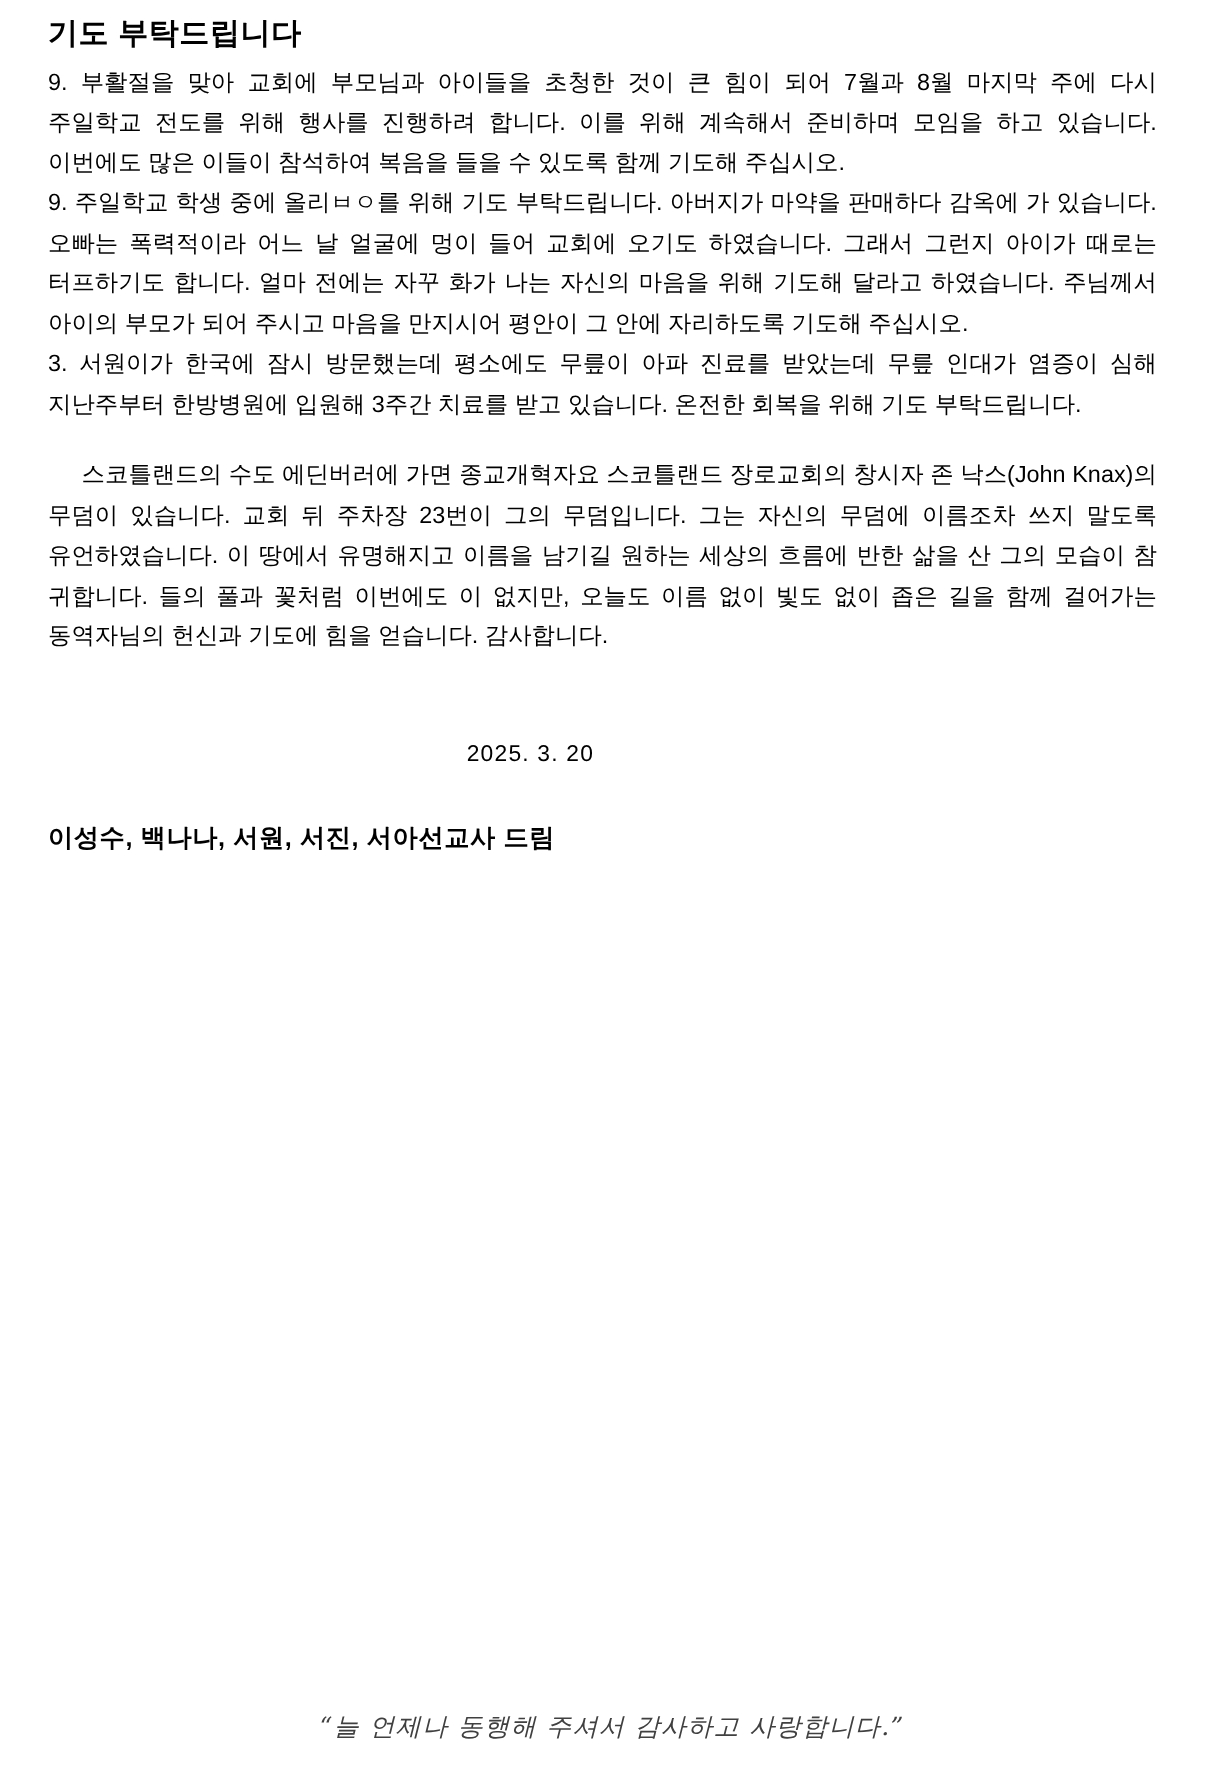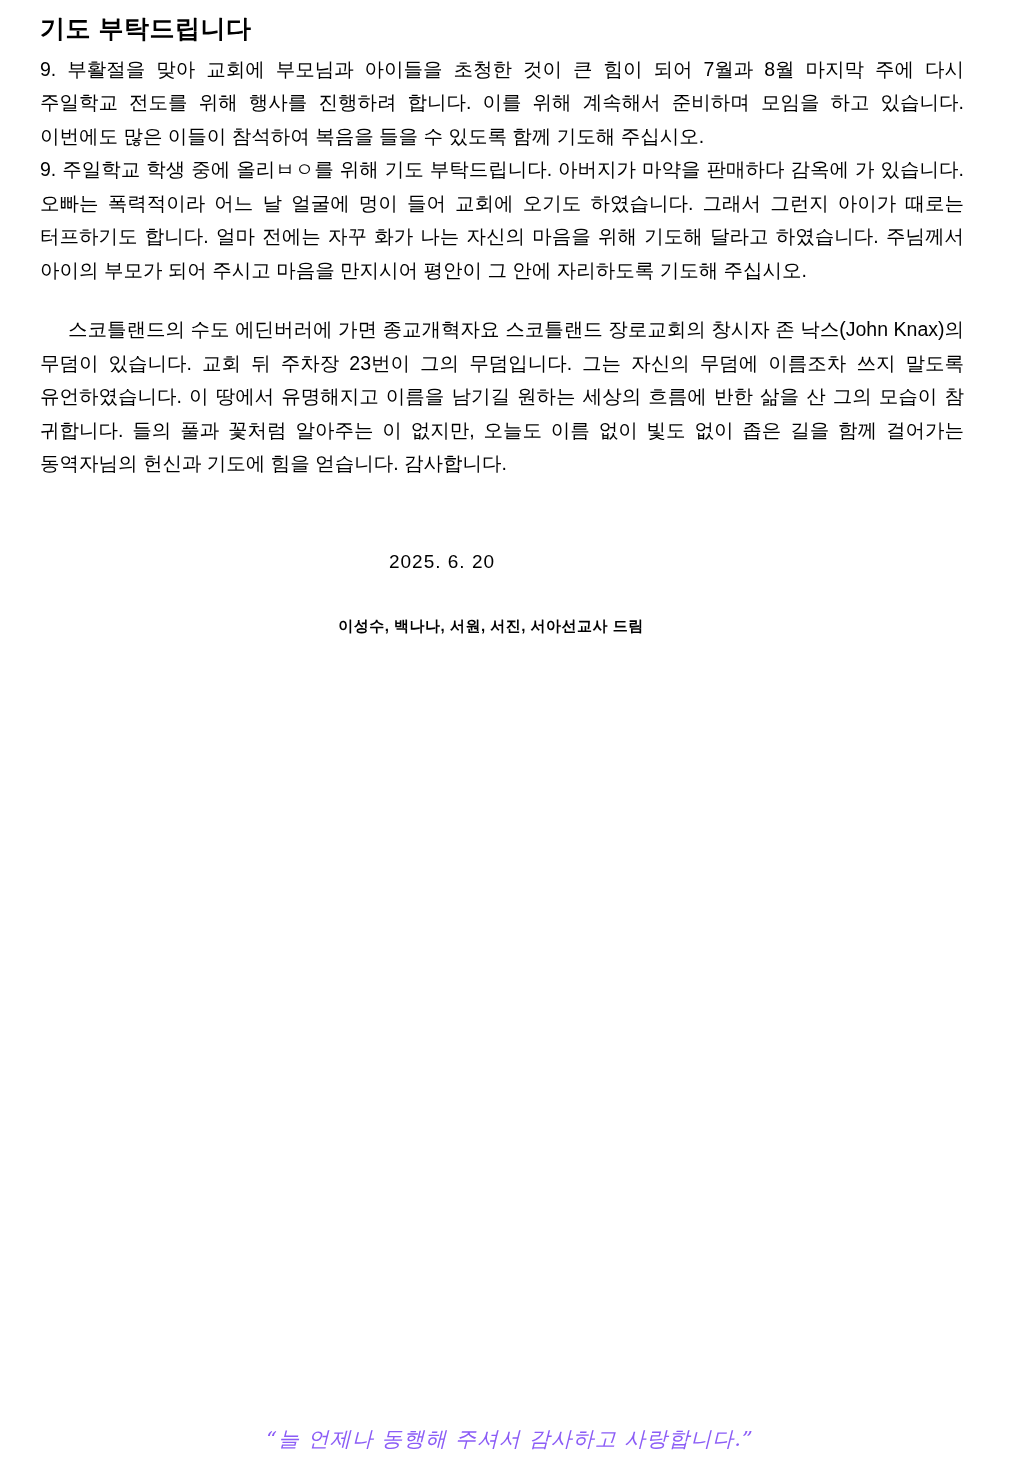--- a/index.html
+++ b/index.html
@@ -48,52 +48,52 @@
   }
   .date-line {
     margin-top: 70px;
     font-size: 19px;
     text-align: center;
     padding-right: 120px;
     letter-spacing: 1px;
   }
   .signature-line {
     margin-top: 44px;
-    font-size: 15px;
+    font-size: 21px;
     font-weight: bold;
-    text-align: center;
     padding-right: 22px;
     letter-spacing: 0.5px;
   }
   .footer-note {
     position: absolute;
     left: 0;
     right: 0;
     bottom: 22px;
     text-align: center;
     font-family: "DejaVu Serif", serif;
     font-style: italic;
     font-size: 21px;
     letter-spacing: 1px;
-    color: #8b5cf6;
+    color: #404040;
   }
 </style>
 </head>
 <body>
 
 <div class="page">
 
   <h1 class="doc-title">기도 부탁드립니다</h1>
 
   <p class="para">9. 부활절을 맞아 교회에 부모님과 아이들을 초청한 것이 큰 힘이 되어 7월과 8월 마지막 주에 다시 주일학교 전도를 위해 행사를 진행하려 합니다. 이를 위해 계속해서 준비하며 모임을 하고 있습니다. 이번에도 많은 이들이 참석하여 복음을 들을 수 있도록 함께 기도해 주십시오.</p>
   <p class="para">9. 주일학교 학생 중에 올리ㅂㅇ를 위해 기도 부탁드립니다. 아버지가 마약을 판매하다 감옥에 가 있습니다. 오빠는 폭력적이라 어느 날 얼굴에 멍이 들어 교회에 오기도 하였습니다. 그래서 그런지 아이가 때로는 터프하기도 합니다. 얼마 전에는 자꾸 화가 나는 자신의 마음을 위해 기도해 달라고 하였습니다. 주님께서 아이의 부모가 되어 주시고 마음을 만지시어 평안이 그 안에 자리하도록 기도해 주십시오.</p>
+  <p class="para">3. 서원이가 한국에 잠시 방문했는데 평소에도 무릎이 아파 진료를 받았는데 무릎 인대가 염증이 심해 지난주부터 한방병원에 입원해 3주간 치료를 받고 있습니다. 온전한 회복을 위해 기도 부탁드립니다.</p>
 
   <div class="spacer-para"></div>
 
-  <p class="para indent">스코틀랜드의 수도 에딘버러에 가면 종교개혁자요 스코틀랜드 장로교회의 창시자 존 낙스(John Knax)의 무덤이 있습니다. 교회 뒤 주차장 23번이 그의 무덤입니다. 그는 자신의 무덤에 이름조차 쓰지 말도록 유언하였습니다. 이 땅에서 유명해지고 이름을 남기길 원하는 세상의 흐름에 반한 삶을 산 그의 모습이 참 귀합니다. 들의 풀과 꽃처럼 알아주는 이 없지만, 오늘도 이름 없이 빛도 없이 좁은 길을 함께 걸어가는 동역자님의 헌신과 기도에 힘을 얻습니다. 감사합니다.</p>
+  <p class="para indent">스코틀랜드의 수도 에딘버러에 가면 종교개혁자요 스코틀랜드 장로교회의 창시자 존 낙스(John Knax)의 무덤이 있습니다. 교회 뒤 주차장 23번이 그의 무덤입니다. 그는 자신의 무덤에 이름조차 쓰지 말도록 유언하였습니다. 이 땅에서 유명해지고 이름을 남기길 원하는 세상의 흐름에 반한 삶을 산 그의 모습이 참 귀합니다. 들의 풀과 꽃처럼 이번에도 이 없지만, 오늘도 이름 없이 빛도 없이 좁은 길을 함께 걸어가는 동역자님의 헌신과 기도에 힘을 얻습니다. 감사합니다.</p>
 
-  <div class="date-line">2025. 6. 20</div>
+  <div class="date-line">2025. 3. 20</div>
 
   <div class="signature-line">이성수, 백나나, 서원, 서진, 서아선교사 드림</div>
 
   <div class="footer-note">“늘 언제나 동행해 주셔서 감사하고 사랑합니다.”</div>
 
 </div>
 
 </body></html>

